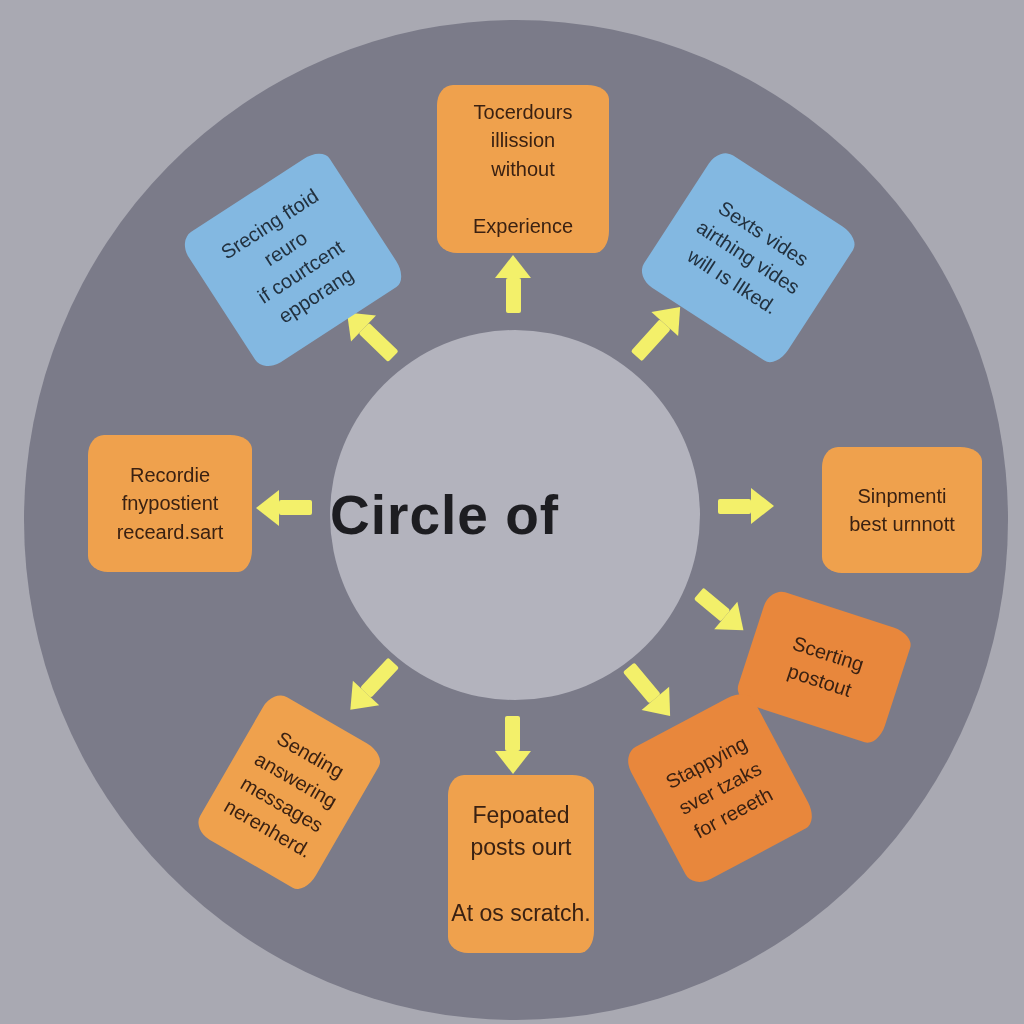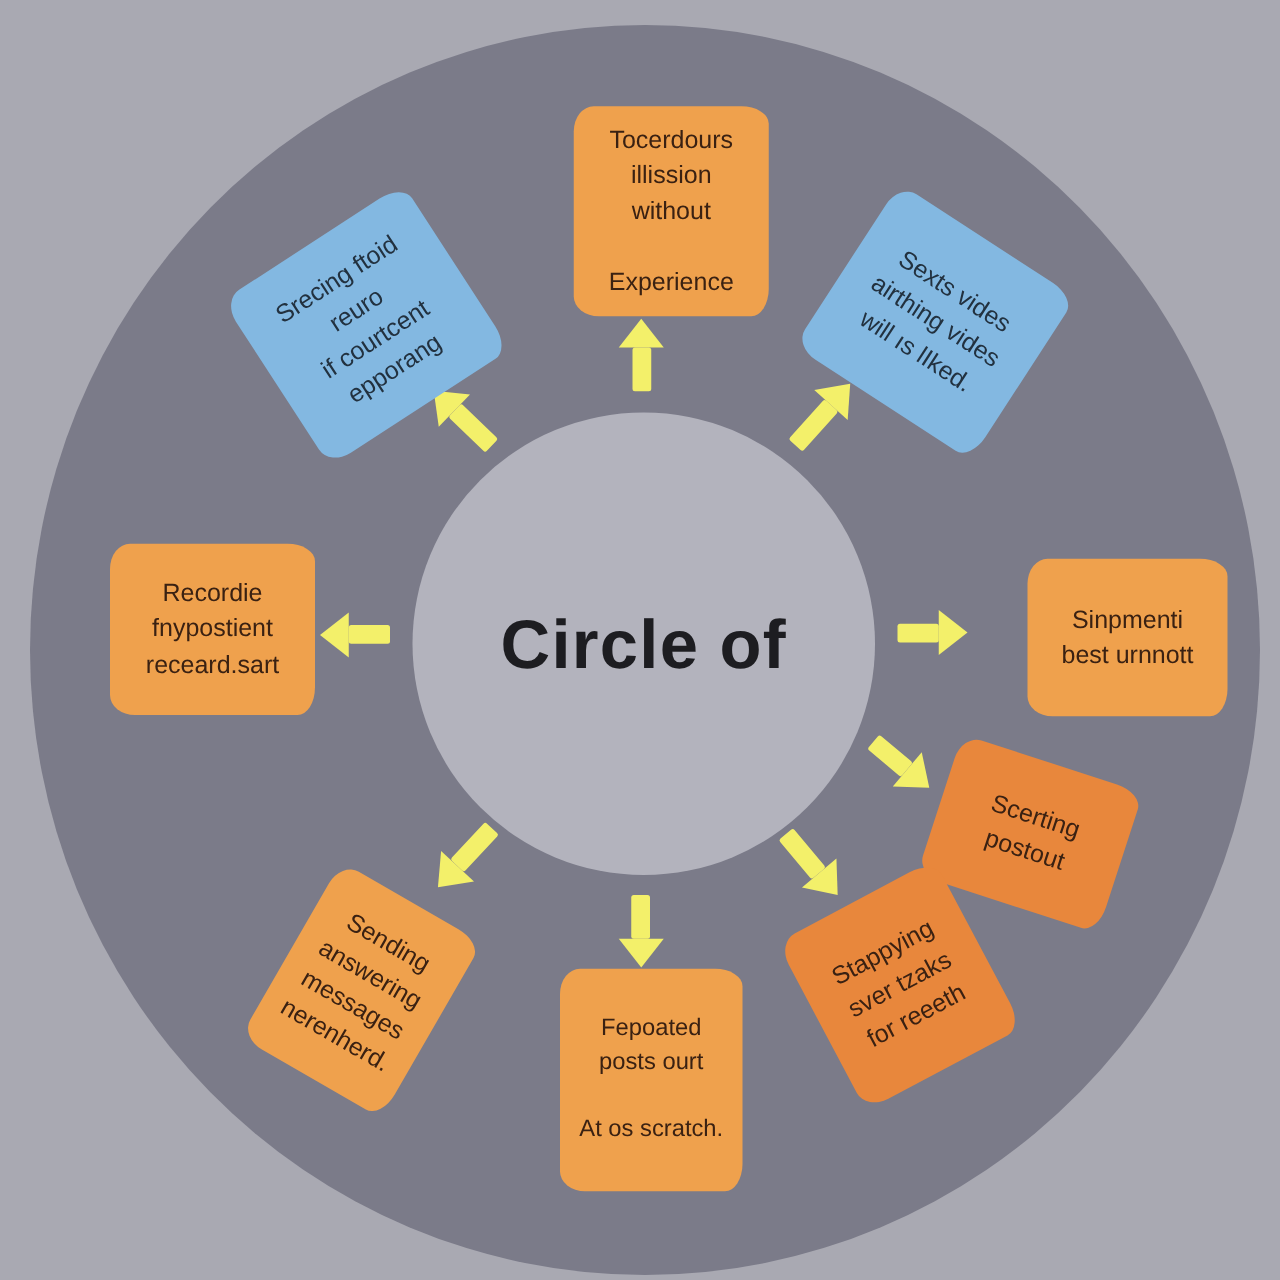--- a/index.html
+++ b/index.html
@@ -9,41 +9,41 @@
     font-family:"Liberation Sans", sans-serif;
   }
   .stage{position:absolute;inset:0;}
   .donut{
     position:absolute;left:24px;top:20px;width:984px;height:1000px;
     border-radius:50%;background:#7b7b89;
   }
   .center-circle{
     position:absolute;left:330px;top:330px;width:370px;height:370px;
     border-radius:50%;background:#b3b3bd;
-    display:flex;flex-direction:column;align-items:center;justify-content:center;gap:44px;
+    display:flex;flex-direction:column;align-items:flex-start;justify-content:center;gap:44px;
   }
   .title-line{
     font-weight:bold;color:#1d1d21;font-size:55px;letter-spacing:1px;line-height:1;
   }
   .note{
     position:absolute;display:flex;align-items:center;justify-content:center;
     text-align:center;color:#3a2112;font-size:20px;line-height:1.42;
     border-radius:16px 22px 14px 20px / 20px 14px 22px 16px;
   }
   .note .note-text{white-space:pre-line;}
   .orange{background:#efa14d;}
   .orange-dark{background:#e8873c;}
   .blue{background:#83b8e1;color:#22313f;}
 
-  #n1{left:437px;top:85px;width:156px;height:168px;margin-left:22px;}
+  #n1{left:437px;top:85px;width:172px;height:168px;}
   #n2{left:664px;top:180px;width:168px;height:155px;transform:rotate(33deg);}
   #n3{left:822px;top:447px;width:160px;height:126px;}
   #n4{left:748px;top:608px;width:152px;height:118px;transform:rotate(18deg);}
   #n5{left:649px;top:712px;width:142px;height:152px;transform:rotate(-28deg);}
-  #n6{left:448px;top:775px;width:146px;height:178px;font-size:19px;}
+  #n6{left:448px;top:775px;width:146px;height:178px;font-size:23px;}
   #n7{left:224px;top:711px;width:130px;height:162px;transform:rotate(30deg);}
   #n8{left:88px;top:435px;width:164px;height:137px;}
   #n9{left:207px;top:181px;width:172px;height:158px;transform:rotate(-33deg);}
 
   .arrow{
     position:absolute;height:36px;display:flex;align-items:center;
     transform-origin:0 50%;
   }
   .arrow .stem{height:15px;background:#f3f06a;flex:1;border-radius:2px;}
   .arrow .head{

